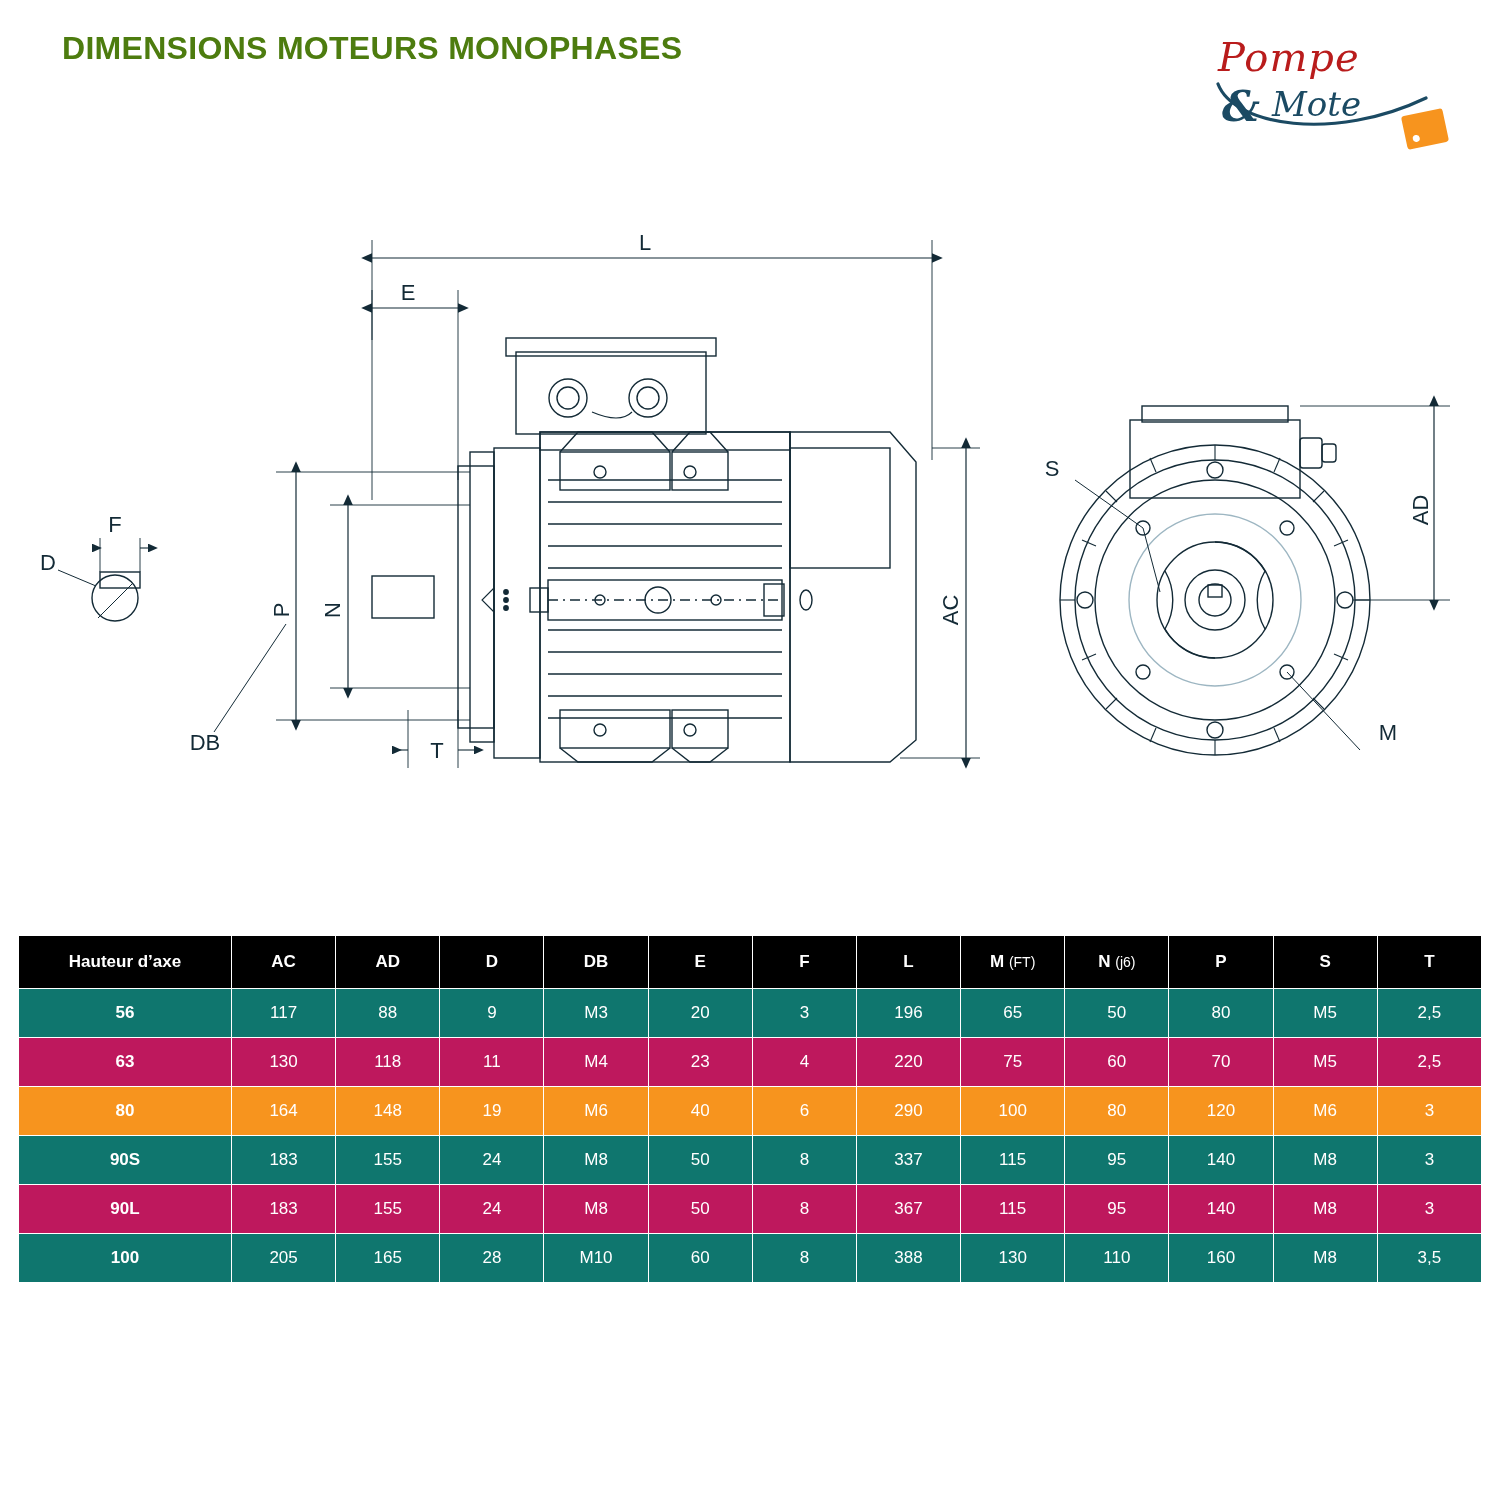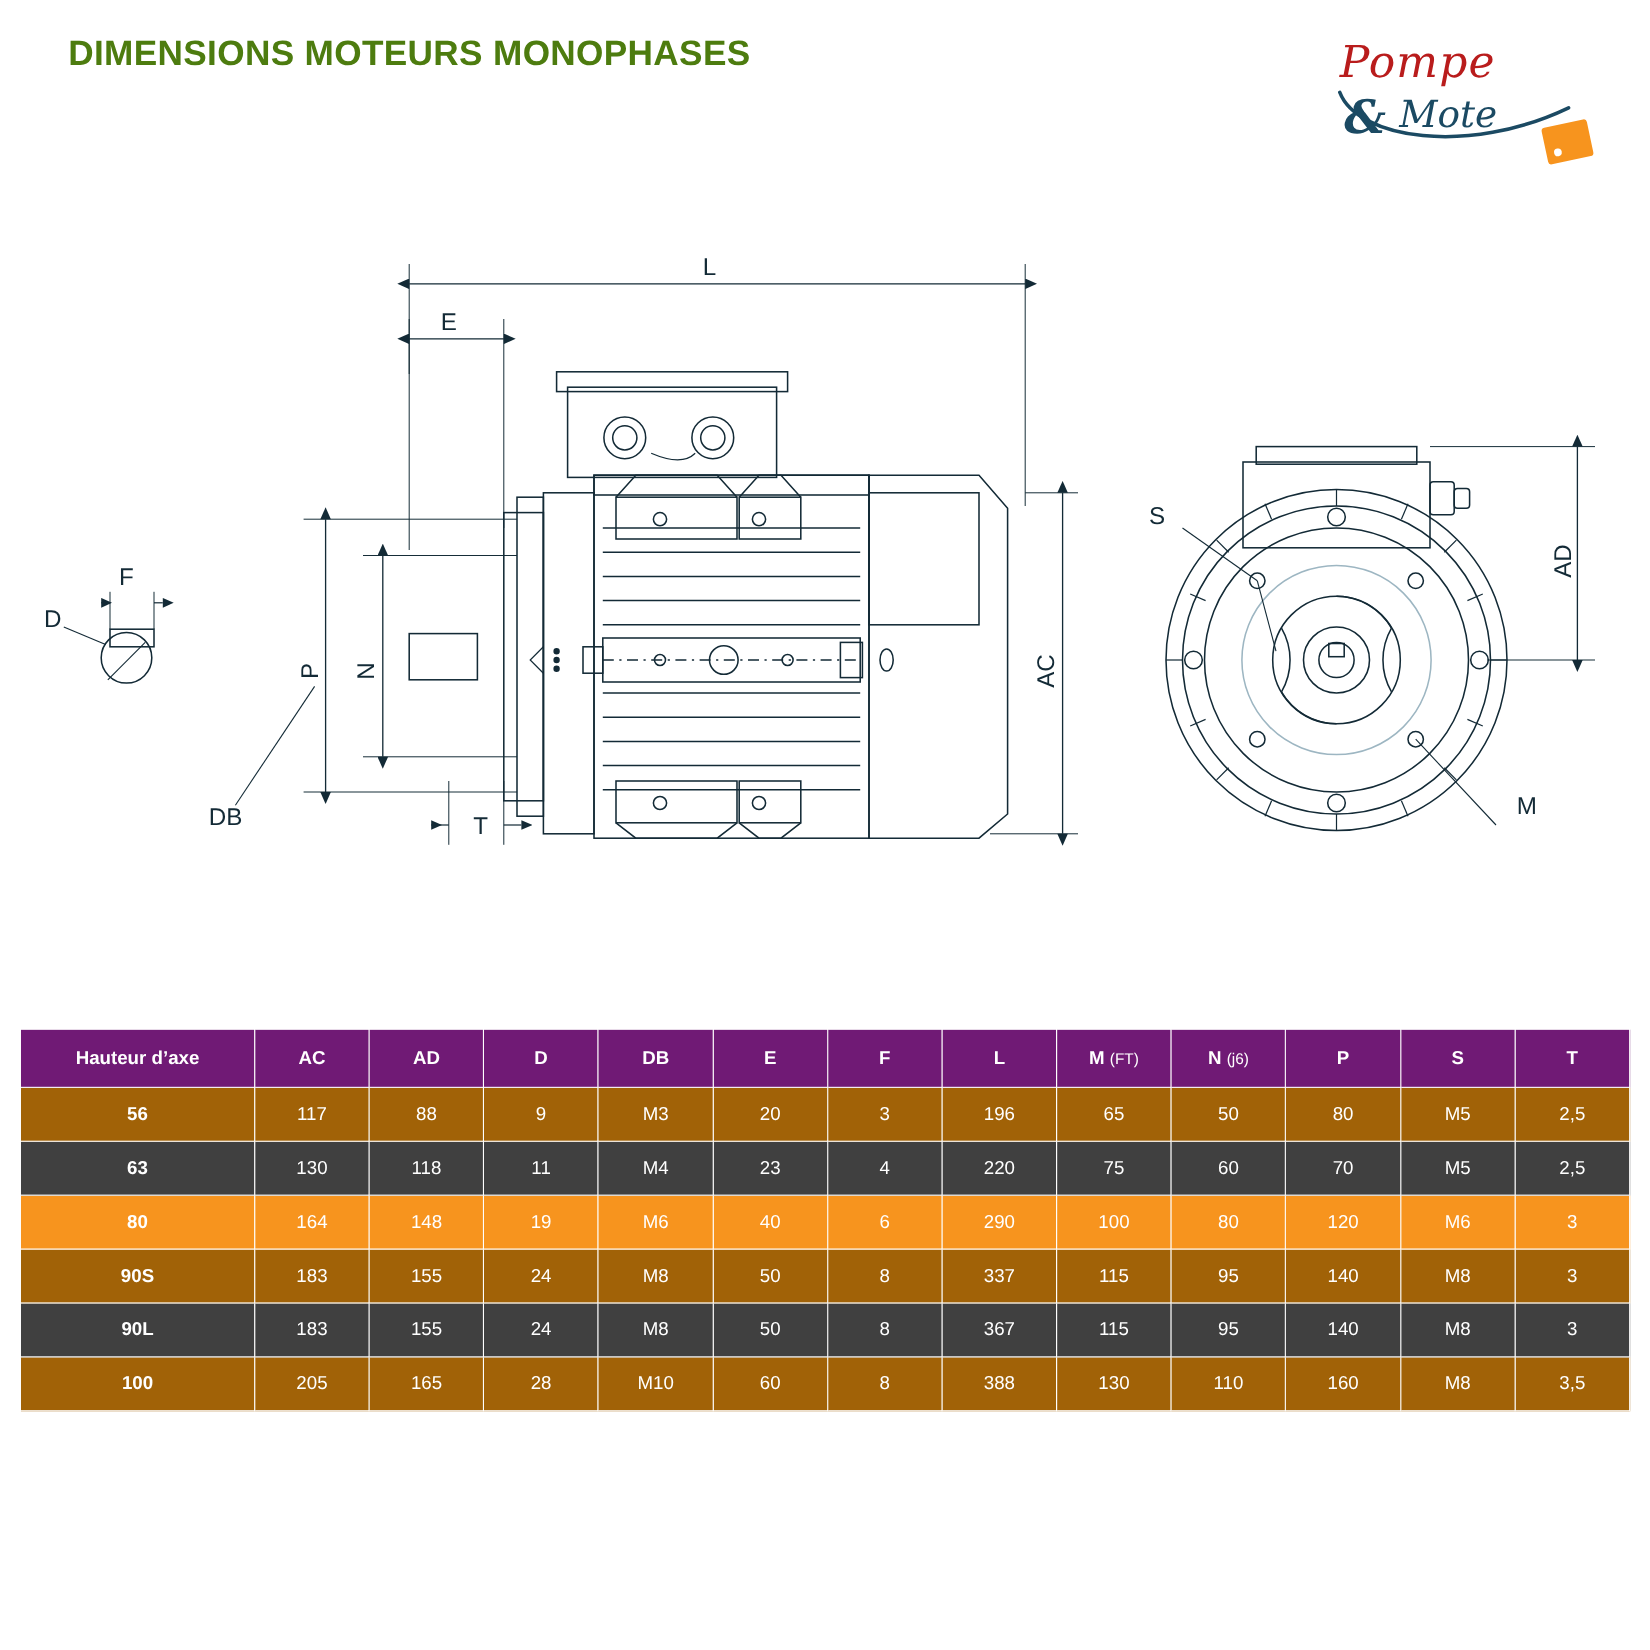--- a/index.html
+++ b/index.html
@@ -127,31 +127,31 @@
   }
   table.dims th, table.dims td {
     border: 1px solid #ffffff;
     text-align: center;
     font-size: 17px;
     color: #ffffff;
     height: 48px;
     padding: 0;
   }
   table.dims thead th {
-    background: #701a75;
+    background: #000000;
     font-weight: bold;
     font-size: 17px;
     height: 52px;
     margin-top: 32px;
   }
   table.dims thead th:first-child {
     font-size: 17px;
   }
-  tr.row-dark td { background: #a16207; }
-  tr.row-light td { background: #404040; }
+  tr.row-dark td { background: #0f766e; }
+  tr.row-light td { background: #be185d; }
   tr.row-hl td { background: #f7941e; color: #ffffff; }
   td.firstcol { font-weight: bold; }
   th.firstcol-head { width: 212px; }
 
   .sub { font-size: 14px; font-weight: normal; }
 </style>
 </head>
 <body>
 
 <div class="header">

